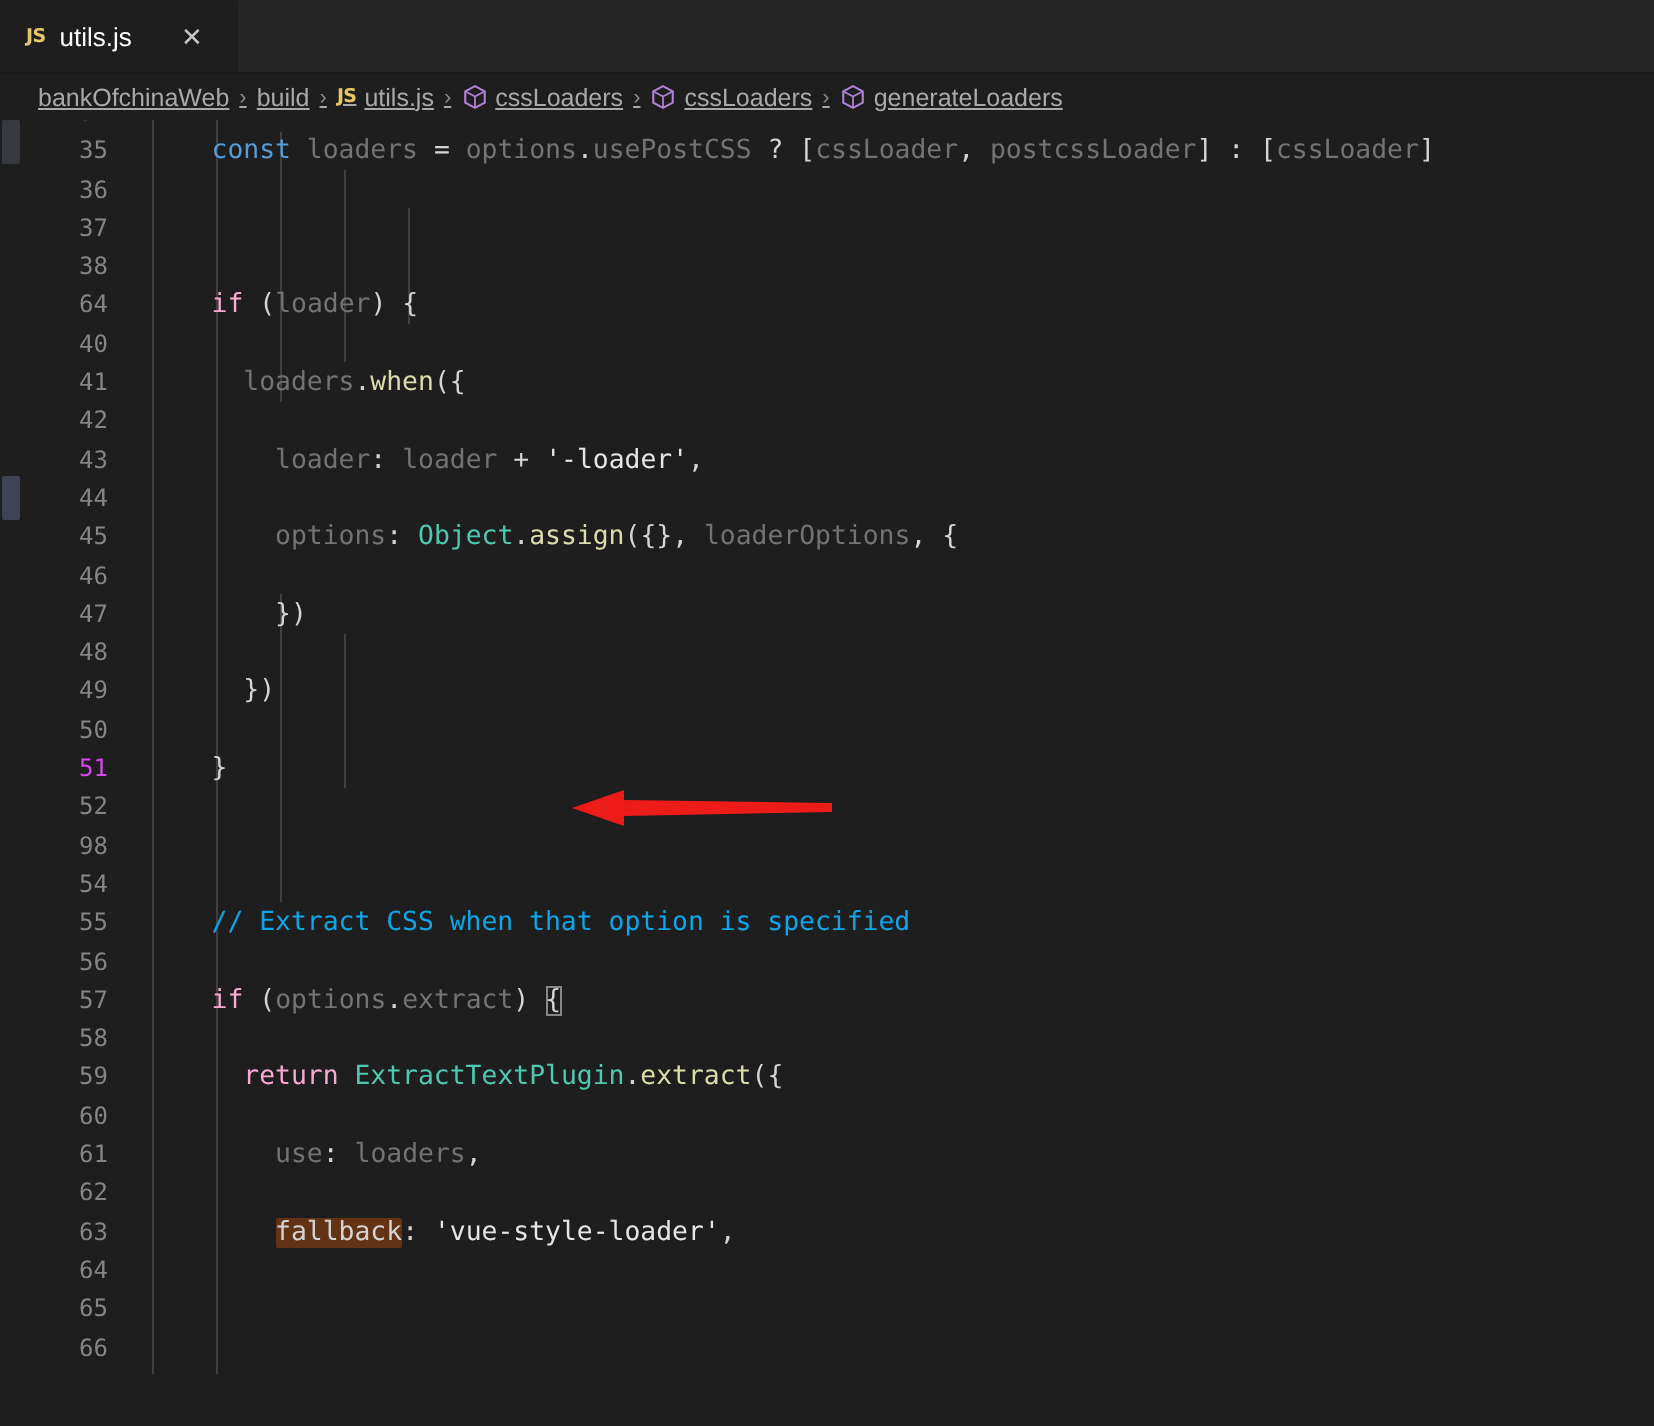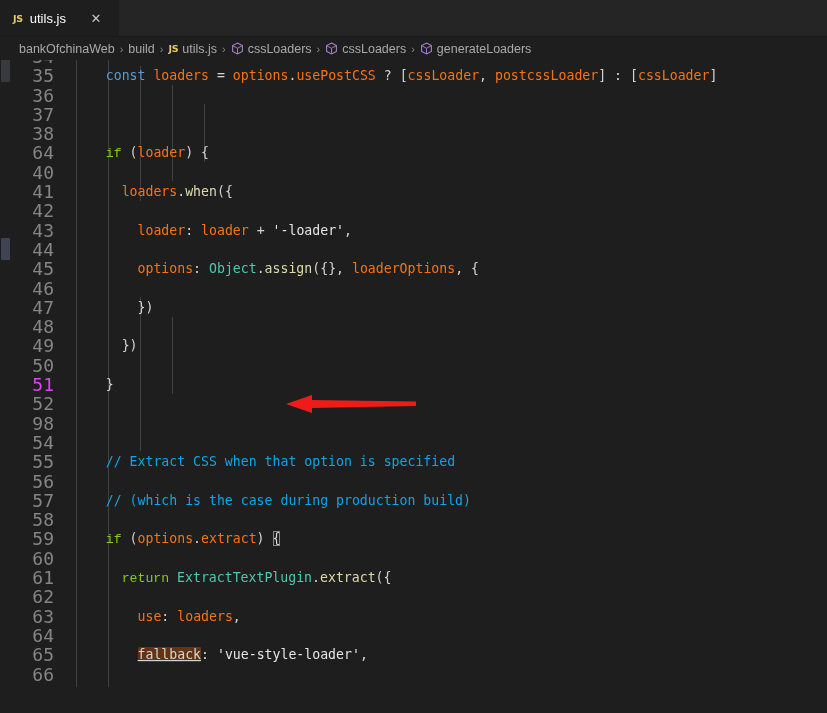--- a/index.html
+++ b/index.html
@@ -55,20 +55,21 @@
   .breadcrumb {
     height: 23px;
     background: #1e1e1e;
     display: flex; align-items: center;
     padding-left: 19px;
     font-family: "Liberation Sans", sans-serif;
     font-size: 12.5px;
     color: #a9a9a9;
     white-space: nowrap;
     overflow: hidden;
+    text-decoration: underline;
   }
   .crumb { display: flex; align-items: center; gap: 4px; }
   .crumb-text { color: #a9a9a9; }
   .crumb-sep {
     color: #8c8c8c; font-size: 11px;
     margin: 0 5px;
     display: inline-block;
   }
   .crumb-icon { display: inline-flex; align-items: center; }
 
@@ -91,21 +92,21 @@
     position: absolute; left: 1px; width: 9px; height: 22px;
     background: #3a3d41; opacity: .9; border-radius: 1px;
   }
   .deco-mark.m2 { background: #44475a; }
 
   .gutter {
     width: 55px; flex: 0 0 55px;
     text-align: right;
     padding-right: 12px;
     color: #858585;
-    font-size: 18px;
+    font-size: 12px;
     line-height: 19.3px;
     font-family: "DejaVu Sans Mono", monospace;
     user-select: none;
     position: relative;
     top: -13px;
   }
   .gutter div { height: 19.3px; }
   .gutter .cur { color: #d946ef; }
 
   .code-area {
@@ -126,29 +127,29 @@
   .code .ln { height: 19.3px; position: relative; }
 
   
   .guides { position: absolute; top: -13px; left: 8px; height: 2000px; pointer-events: none; }
   .g {
     position: absolute; width: 1px; background: #404040; top: 0;
   }
 
   
   .kw   { color: #569cd6; }   
-  .kwp  { color: #84cc16; font-family: Liberation Mono, monospace; }   
-  .var  { color: #f97316; }   
+  .kwp  { color: #f9a8d4; }   
+  .var  { color: #737373; }   
   .fn   { color: #dcdcaa; }   
   .str  { color: #e5e5e5; }   
   .cmt  { color: #0ea5e9; }   
   .cls  { color: #4ec9b0; }   
   .pun  { color: #d4d4d4; }
 
-  .sel   { background: #623315; color: #d4d4d4; border-radius: 1px; text-decoration: underline; }
+  .sel   { background: #623315; color: #d4d4d4; border-radius: 1px; }
   .bmatch{ outline: 1px solid #888888; outline-offset: -1px; }
 
   
   .arrow-svg {
     position: absolute;
     left: 286px; top: 392px;
     pointer-events: none;
   }
 </style>
 </head>
@@ -273,21 +274,20 @@
 <div class="ln"> </div>
 <div class="ln"><span class="pun">    </span><span class="kwp">if</span> <span class="pun">(</span><span class="var">loader</span><span class="pun">) {</span></div>
 <div class="ln"><span class="pun">      </span><span class="var">loaders</span><span class="pun">.</span><span class="fn">when</span><span class="pun">({</span></div>
 <div class="ln"><span class="pun">        </span><span class="var">loader</span><span class="pun">:</span> <span class="var">loader</span> <span class="pun">+</span> <span class="str">'-loader'</span><span class="pun">,</span></div>
 <div class="ln"><span class="pun">        </span><span class="var">options</span><span class="pun">:</span> <span class="cls">Object</span><span class="pun">.</span><span class="fn">assign</span><span class="pun">({},</span> <span class="var">loaderOptions</span><span class="pun">, {</span></div>
 <div class="ln"><span class="pun">        })</span></div>
 <div class="ln"><span class="pun">      })</span></div>
 <div class="ln"><span class="pun">    }</span></div>
 <div class="ln"> </div>
 <div class="ln"><span class="pun">    </span><span class="cmt">// Extract CSS when that option is specified</span></div>
-<div class="ln"><span class="pun">    </span><span class="cmt">// (which is the case during production build)</span></div>
 <div class="ln"><span class="pun">    </span><span class="kwp">if</span> <span class="pun">(</span><span class="var">options</span><span class="pun">.</span><span class="var">extract</span><span class="pun">)</span> <span class="pun bmatch">{</span></div>
 <div class="ln"><span class="pun">      </span><span class="kwp">return</span> <span class="cls">ExtractTextPlugin</span><span class="pun">.</span><span class="fn">extract</span><span class="pun">({</span></div>
 <div class="ln"><span class="pun">        </span><span class="var">use</span><span class="pun">:</span> <span class="var">loaders</span><span class="pun">,</span></div>
 <div class="ln"><span class="pun">        </span><span class="sel">fallback</span><span class="pun">:</span> <span class="str">'vue-style-loader'</span><span class="pun">,</span></div>
 
 
 
 
 
 

